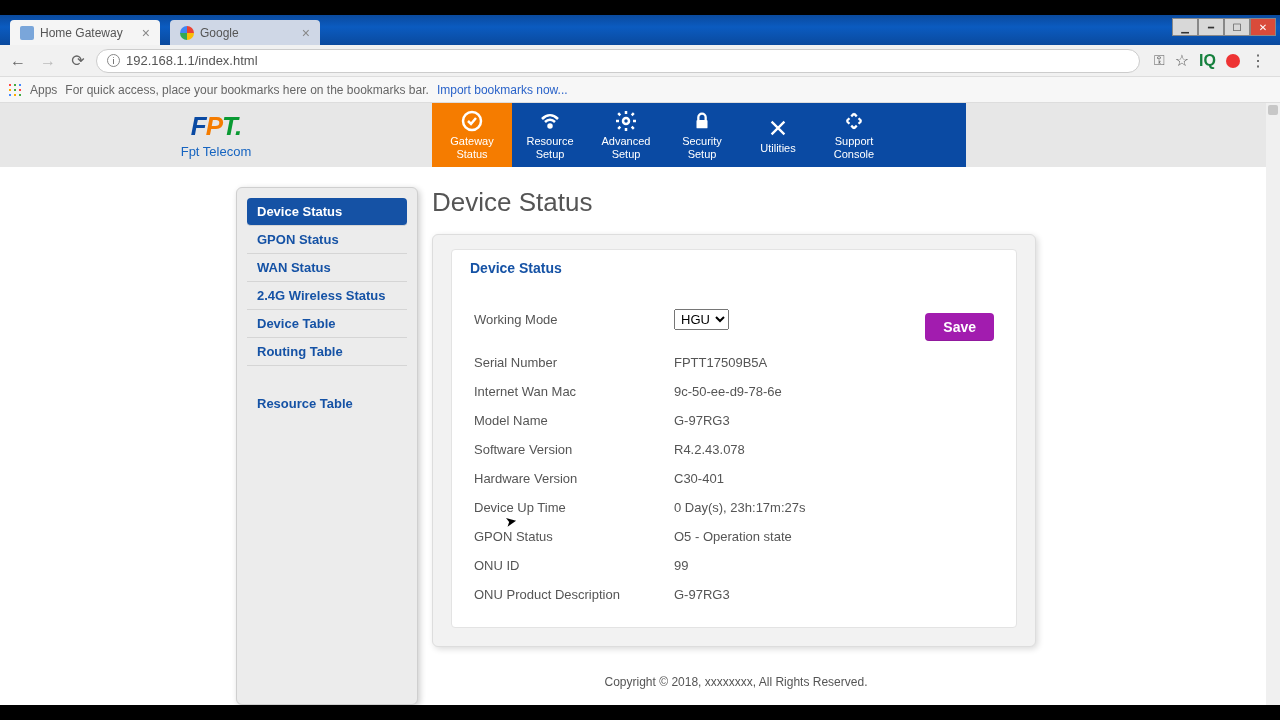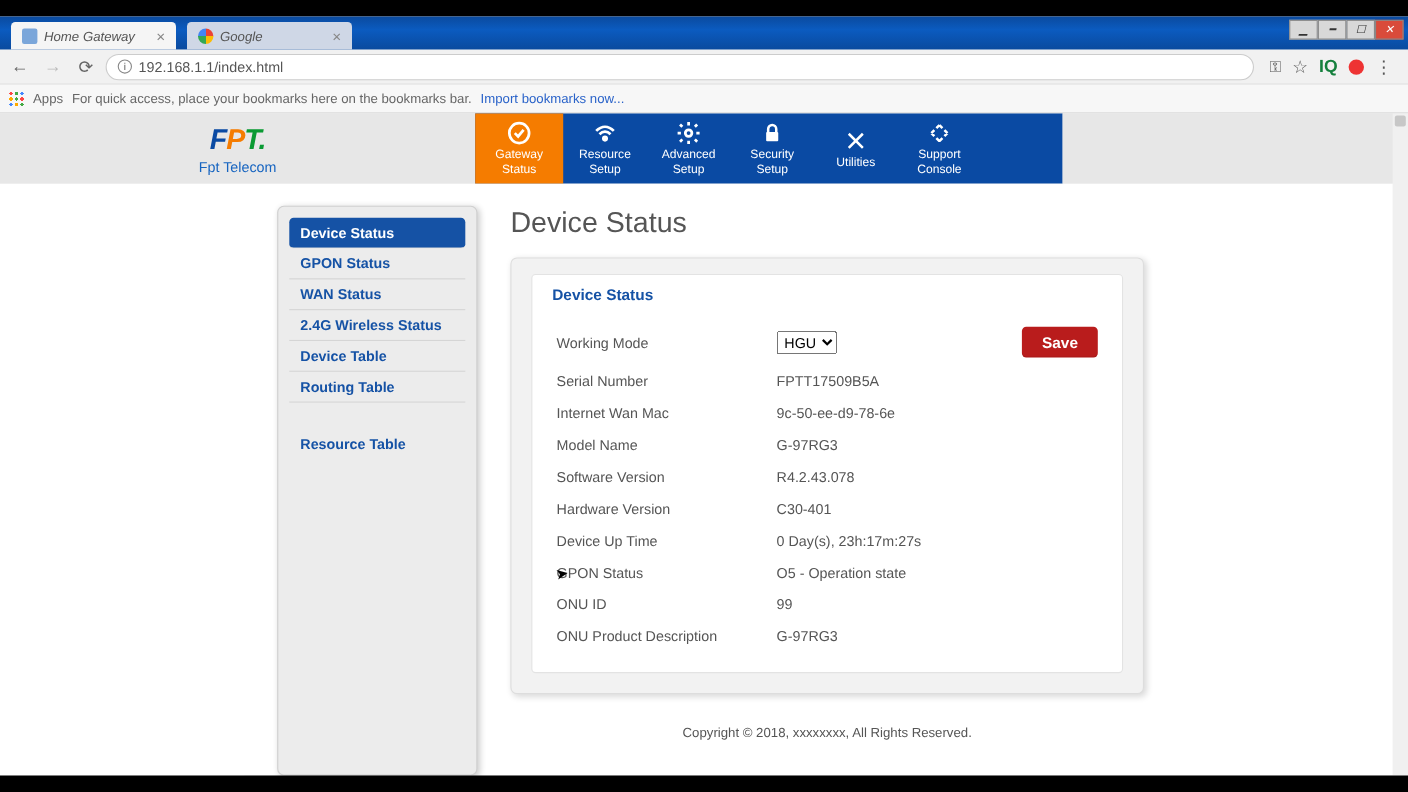--- a/index.html
+++ b/index.html
@@ -4,21 +4,21 @@
 <style>
   * { box-sizing: border-box; margin: 0; padding: 0; }
   body { font-family: Arial, sans-serif; background: #000; width: 1280px; height: 720px; overflow: hidden; }
 
   
   .letterbox-top { height: 15px; background: #000; }
   .letterbox-bottom { height: 15px; background: #000; position: absolute; bottom:0; left:0; right:0;}
 
   
   .browser-window { background: #fff; height: 690px; width: 1280px; position: relative; }
-  .titlebar { height: 30px; background: linear-gradient(#0a4a9e,#0b5bc0 40%,#0a4a9e); display:flex; align-items:flex-end; position:relative;font-style:italic;}
+  .titlebar { height: 30px; background: linear-gradient(#0a4a9e,#0b5bc0 40%,#0a4a9e); display:flex; align-items:flex-end; position:relative;}
   .tab { background:#f5f5f5; height:25px; border-radius:4px 4px 0 0; display:flex; align-items:center; padding:0 10px; margin-left:10px; font-size:12px; color:#555; position:relative; min-width:150px;}
   .tab.inactive { background:#cfd7e6; }
   .tab .tab-favicon { width:14px; height:14px; margin-right:6px; border-radius:2px;}
   .tab .close-x { margin-left:auto; font-size:14px; color:#888;}
   .window-controls { position:absolute; right:4px; top:3px; display:flex; gap:0;}
   .window-controls .wc { width:26px; height:18px; background:#d8d8d8; border:1px solid #888; font-size:10px; display:flex; align-items:center; justify-content:center; color:#333;}
   .window-controls .wc.red { background:#d94b3a; color:#fff;}
   .addrbar { height:32px; background:#f1f1f1; border-bottom:1px solid #ddd; display:flex; align-items:center; padding:0 6px; gap:6px;}
   .nav-ico { width:24px; height:24px; display:flex; align-items:center; justify-content:center; color:#666; font-size:16px;}
   .addr-input { flex:1; background:#fff; border:1px solid #ccc; border-radius:14px; height:24px; display:flex; align-items:center; padding:0 10px; font-size:13px; color:#555; gap:6px;}
@@ -45,37 +45,37 @@
   .logo-area { width:432px; display:flex; flex-direction:column; align-items:center; justify-content:center; background:#e7e7e7;}
   .logo { font-weight:bold; font-size:26px; font-style:italic; letter-spacing:-1px;}
   .logo .f { color:#0a4aa3;} .logo .p { color:#f57c00;} .logo .t { color:#0a9a33;}
   .logo-sub { color:#1664c0; font-size:13px; margin-top:2px;}
   .topnav { background:#0a4aa3; display:flex; height:64px; width:534px;}
   .topnav .item { flex-basis:76px; flex-grow:0; display:flex; flex-direction:column; align-items:center; justify-content:center; color:#fff; font-size:11px; line-height:1.15; text-align:center; padding:0 4px; cursor:pointer;}
   .topnav .item.active { background:#f57c00; flex-basis:80px;}
   .topnav .ico { width:24px; height:24px; display:flex; align-items:center; justify-content:center; margin-bottom:2px;}
   .right-bg { flex:1; background:#e7e7e7;}
 
-  .body-area { display:flex; padding:20px 0 0 0; gap:30px; background:#fff; height:538px; position:relative;}
+  .body-area { display:flex; padding:20px 0 0 0; gap:14px; background:#fff; height:538px; position:relative;}
   .white-left { width:222px; background:#fff;}
   .sidebar { width:182px; background:#ececec; border:1px solid #cfcfcf; border-radius:6px; box-shadow:2px 2px 6px rgba(0,0,0,0.2); padding:10px;}
   .sidebar .sitem { padding:6px 10px; font-size:13px; color:#1552a5; font-weight:bold; border-bottom:1px solid #d5d5d5; cursor:pointer;}
   .sidebar .sitem.active { background:#1552a5; color:#fff; border-radius:4px;}
   .sidebar .sitem:last-child { border-bottom:none;margin-top:24px;}
 
   .main { flex:1; padding-right:240px;}
   h1.page-title { font-size:26px; font-weight:normal; color:#555; margin-bottom:16px;}
   .panel { background:#f2f2f2; border:1px solid #ddd; border-radius:6px; padding:14px 18px 18px; box-shadow:2px 2px 6px rgba(0,0,0,0.15); max-width:604px;}
   .panel-inner { background:#fff; border:1px solid #e3e3e3; border-radius:4px; padding:0 18px 18px;}
   .panel-head { color:#1552a5; font-weight:bold; font-size:14px; padding:10px 0 14px 0;}
   table.kv { width:100%; border-collapse:collapse; font-size:13px; color:#555;}
   table.kv td { padding:7px 4px;}
   table.kv td.k { width:200px; color:#555;}
   select.mode { font-size:13px; padding:1px 2px;}
-  .save-btn { background:#b91c1c; color:#fff; border:none; border-radius:4px; padding:6px 18px; font-size:14px; font-weight:bold; cursor:pointer; box-shadow:inset 0 -1px 0 rgba(0,0,0,.1);}
+  .save-btn { background:#a21caf; color:#fff; border:none; border-radius:4px; padding:6px 18px; font-size:14px; font-weight:bold; cursor:pointer; box-shadow:inset 0 -1px 0 rgba(0,0,0,.1);margin-top:16px;}
   .footer { text-align:center; font-size:12px; color:#555; margin-top:28px;}
   .cursor { position:absolute; left:505px; top:410px; font-size:14px; color:#000; transform:rotate(-10deg); pointer-events:none;}
   .scrolltrack { position:absolute; right:0; top:0; bottom:0; width:14px; background:#f0f0f0;}
   .scrolltrack .thumb { position:absolute; left:2px; right:2px; top:2px; height:10px; background:#c7c7c7; border-radius:2px;}
 </style>
 </head>
 <body>
 
 <div class="letterbox-top"></div>
 

